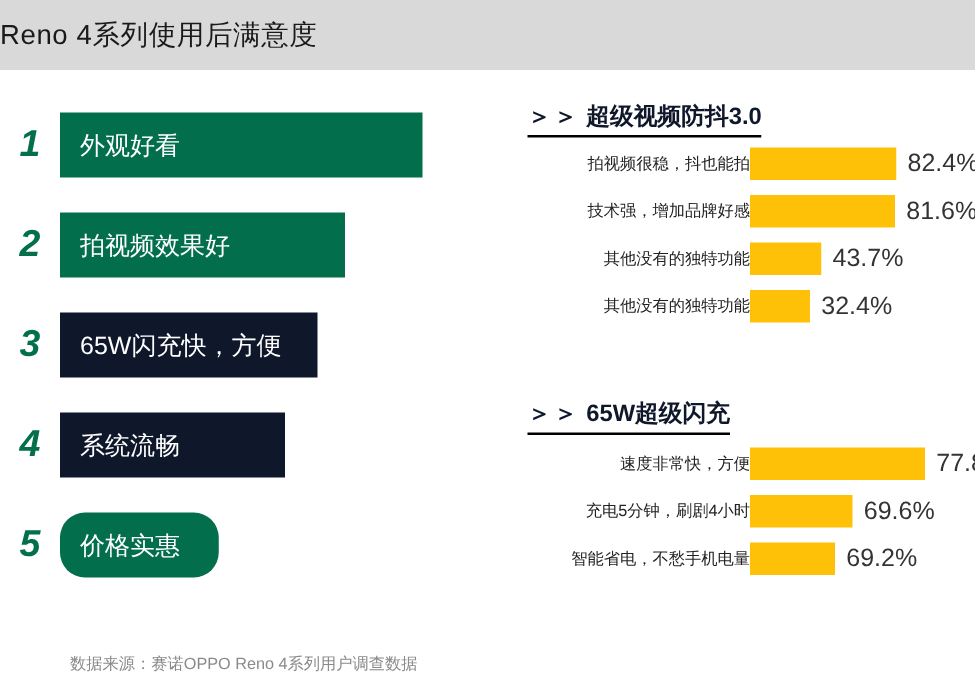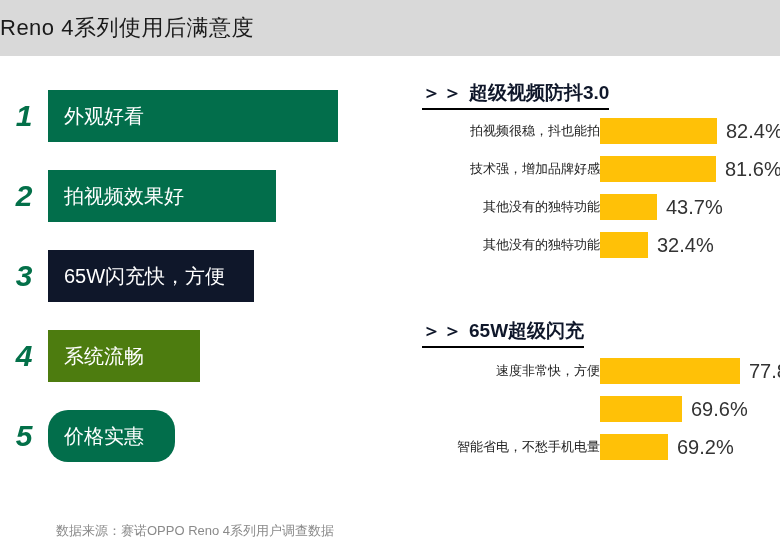--- a/index.html
+++ b/index.html
@@ -166,21 +166,21 @@
       </div>
     </div>
     <div class="rank-row" style="top: 194px;">
       <div class="rank-num" style="color: rgb(3, 112, 73);">3</div>
       <div class="rank-box" style="width: 206px; background: #0f172a;">
         <span class="rank-label">65W闪充快，方便</span>
       </div>
     </div>
     <div class="rank-row" style="top: 274px;">
       <div class="rank-num" style="color: rgb(3, 112, 73);">4</div>
-      <div class="rank-box" style="width: 152px; background: #4d7c0f;">
+      <div class="rank-box" style="width: 180px; background: #0f172a;">
         <span class="rank-label">系统流畅</span>
       </div>
     </div>
     <div class="rank-row" style="top: 354px;">
       <div class="rank-num" style="color: rgb(3, 112, 73);">5</div>
       <div class="rank-box" style="width: 127px; background: rgb(2, 110, 75); border-radius: 20px;">
         <span class="rank-label">价格实惠</span>
       </div>
     </div>
   </div>
@@ -221,20 +221,21 @@
       <div class="section-header"><span class="arrows">＞＞</span><span>65W超级闪充</span></div>
       <div class="bar-row" style="top: 38px;">
         <div class="bar-holder">
           <span class="bar-cat">速度非常快，方便</span>
           <div class="bar-fill" style="width: 140px; background: rgb(255, 193, 7);"></div>
           <span class="bar-value">77.8%</span>
         </div>
       </div>
       <div class="bar-row" style="top: 76px;">
         <div class="bar-holder">
+          <span class="bar-cat">充电5分钟，刷剧4小时</span>
           <div class="bar-fill" style="width: 82px; background: rgb(255, 193, 7);"></div>
           <span class="bar-value">69.6%</span>
         </div>
       </div>
       <div class="bar-row" style="top: 114px;">
         <div class="bar-holder">
           <span class="bar-cat">智能省电，不愁手机电量</span>
           <div class="bar-fill" style="width: 68px; background: rgb(255, 193, 7);"></div>
           <span class="bar-value">69.2%</span>
         </div>

